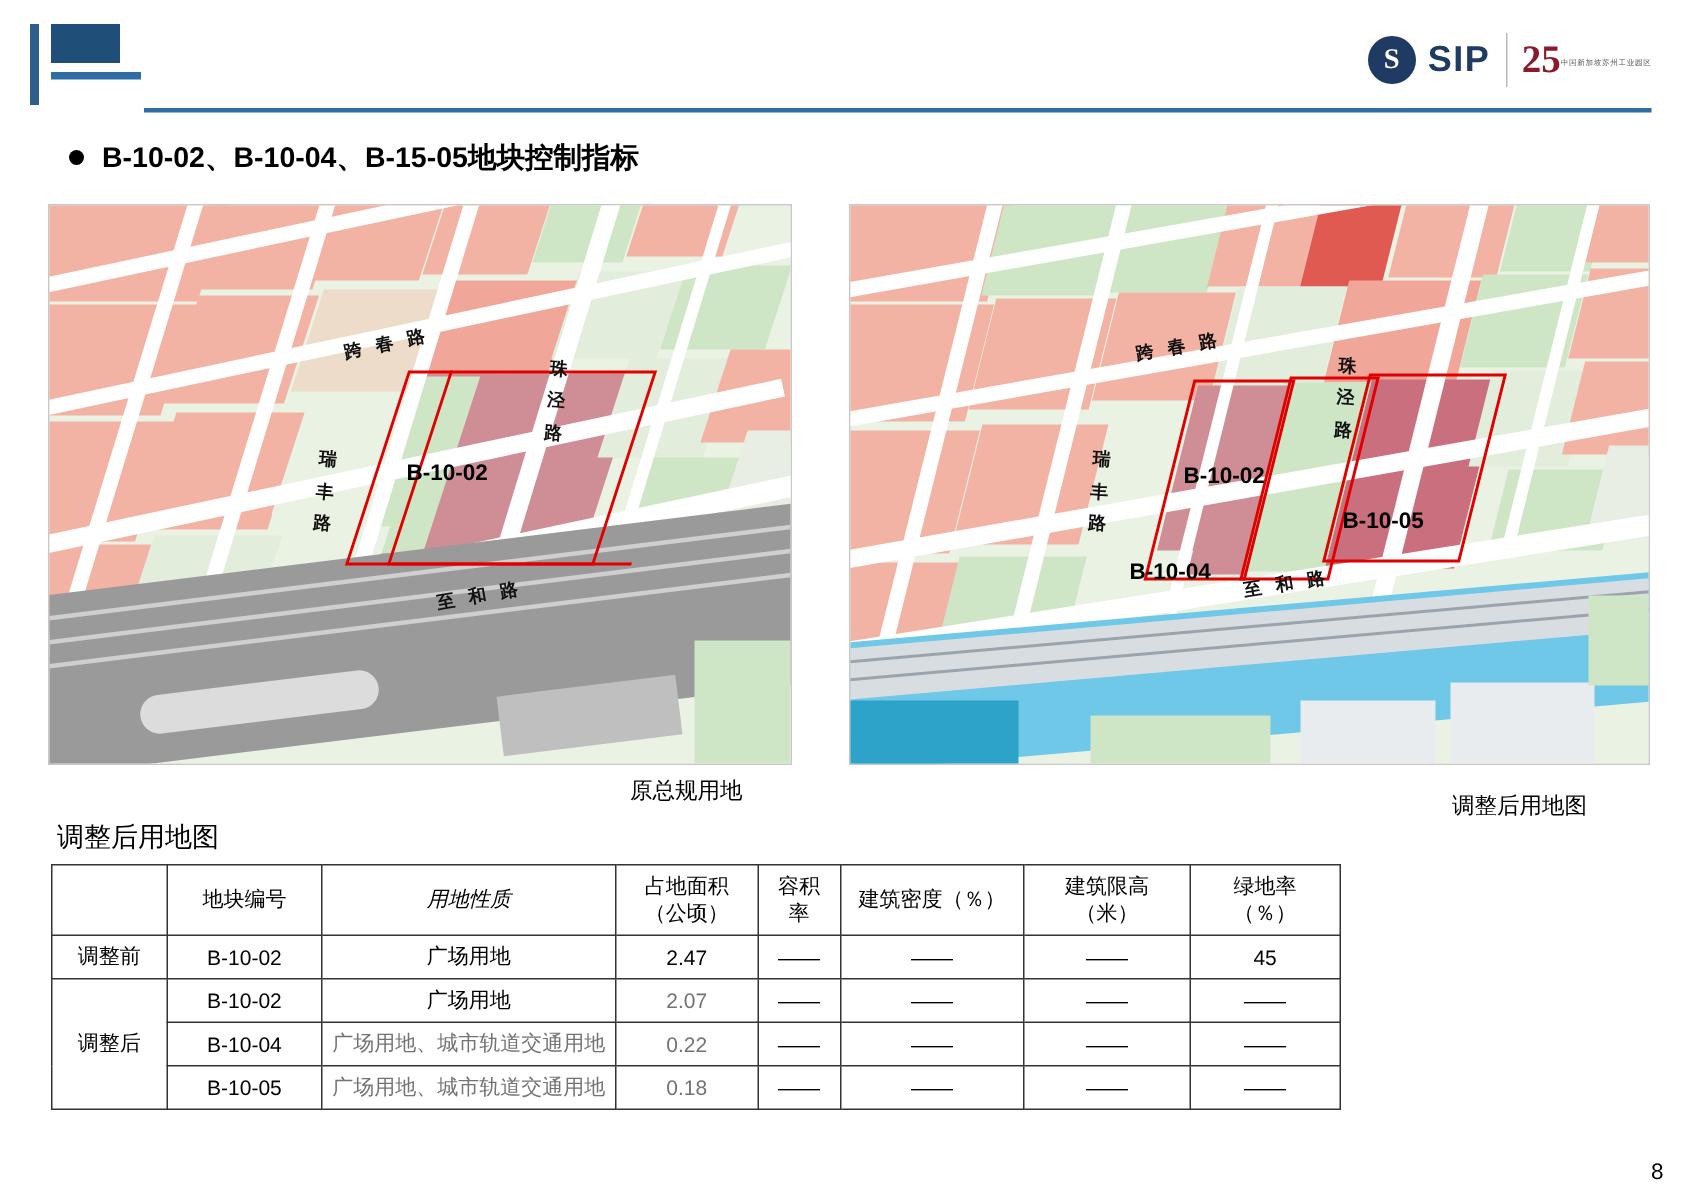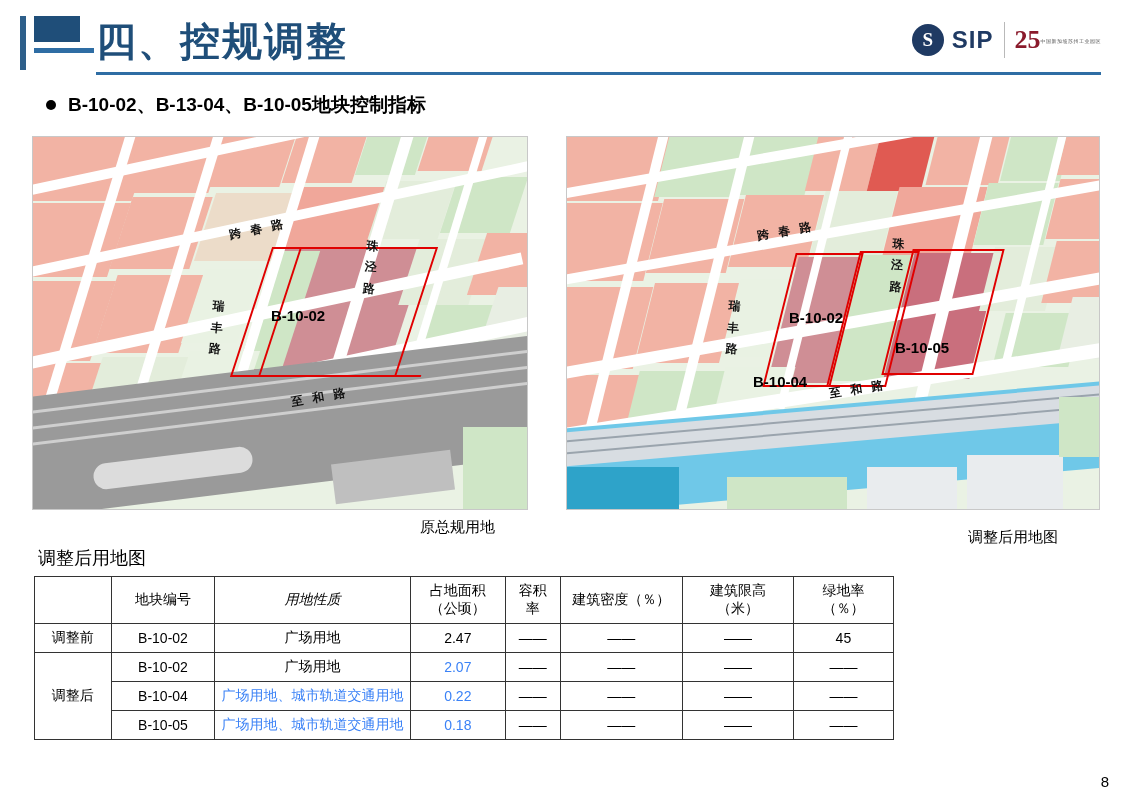--- a/index.html
+++ b/index.html
@@ -80,46 +80,45 @@
   }
   table.idx th { font-weight:normal; }
   .c0 { width:96px; }
   .c1 { width:130px; }
   .c2 { width:250px;font-style:italic; }
   .c3 { width:116px; }
   .c4 { width:62px; }
   .c5 { width:148px; }
   .c6 { width:132px; }
   .c7 { width:118px; }
-  .red { color:#3b82f6; font-weight:bold; }
+  .red { color:#737373; font-weight:bold; }
   .pagenum { position:absolute; right:14px; bottom:4px; font-size:15px; color:#000; }
 </style>
 </head>
 <body>
 
 <div class="header">
   <div class="header-bar-left"></div>
   <div class="header-mark"></div>
   <div class="header-mark2"></div>
-  <div class="header-title">四、控规调整</div>
   <div class="header-rule"></div>
   <div class="logo-wrap">
     <div class="logo-circle">S</div>
     <div class="logo-sip">SIP</div>
     <div class="logo-div"></div>
     <div style="display:flex;flex-direction:row;align-items:center;">
       <div class="logo-25">25</div>
       <div class="logo-sub">中国新加坡苏州工业园区</div>
     </div>
   </div>
 </div>
 
 <div class="bullet-row">
   <div class="bullet-dot"></div>
-  <div class="bullet-text">B-10-02、B-13-04、B-10-05地块控制指标</div>
+  <div class="bullet-text">B-10-02、B-10-04、B-15-05地块控制指标</div>
 </div>
 
 <div class="map" id="map-left">
 
   <div class="blk" style="left:0;top:0;width:496px;height:374px;background:#eaf2e4;"></div>
 
   <div class="blk" style="left:-10px;top:-6px;width:120px;height:70px;background:#f2b3a4;transform:skewX(-18deg);"></div>
   <div class="blk" style="left:100px;top:-10px;width:86px;height:66px;background:#f2b3a4;transform:skewX(-18deg);"></div>
   <div class="blk" style="left:186px;top:-10px;width:70px;height:60px;background:#f2b3a4;transform:skewX(-18deg);"></div>
   <div class="blk" style="left:258px;top:-12px;width:70px;height:58px;background:#f2b3a4;transform:skewX(-18deg);"></div>

